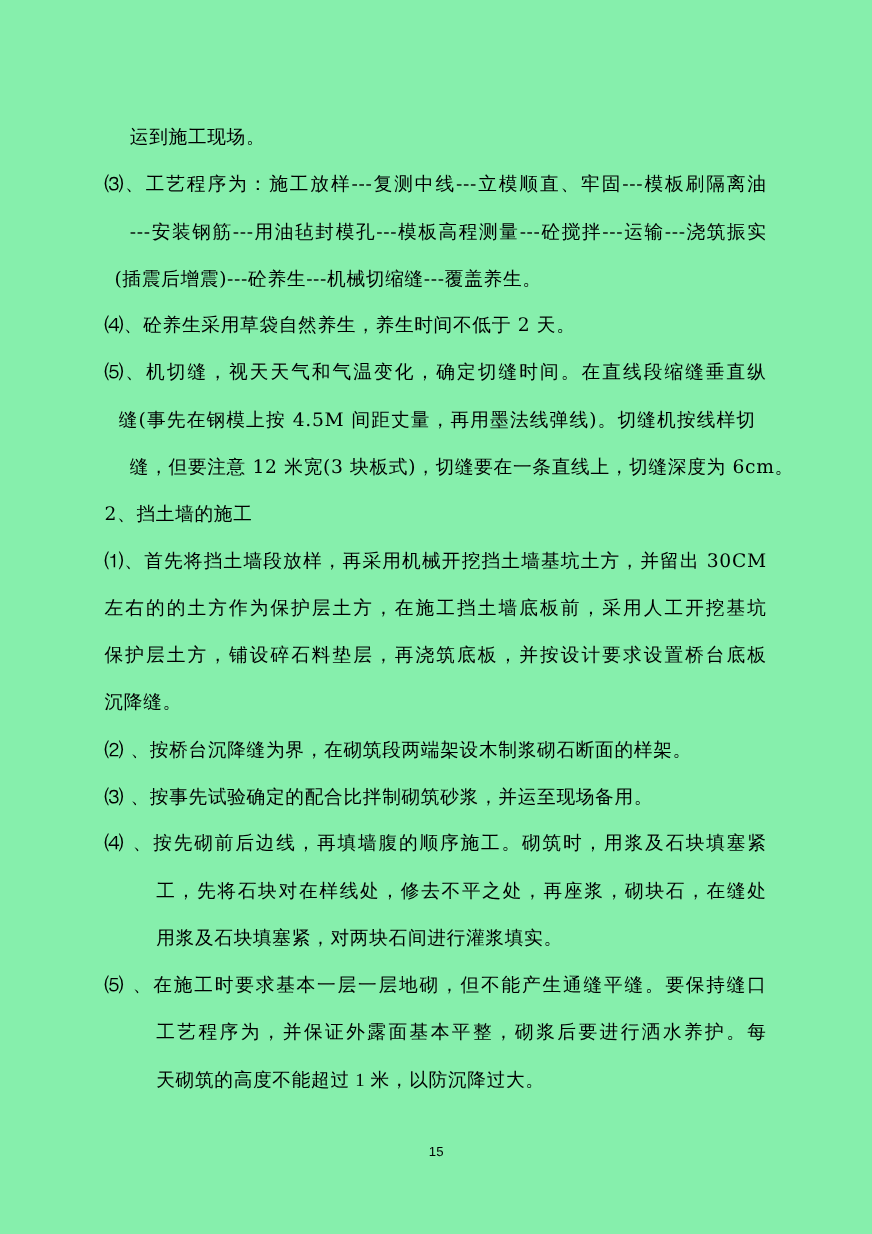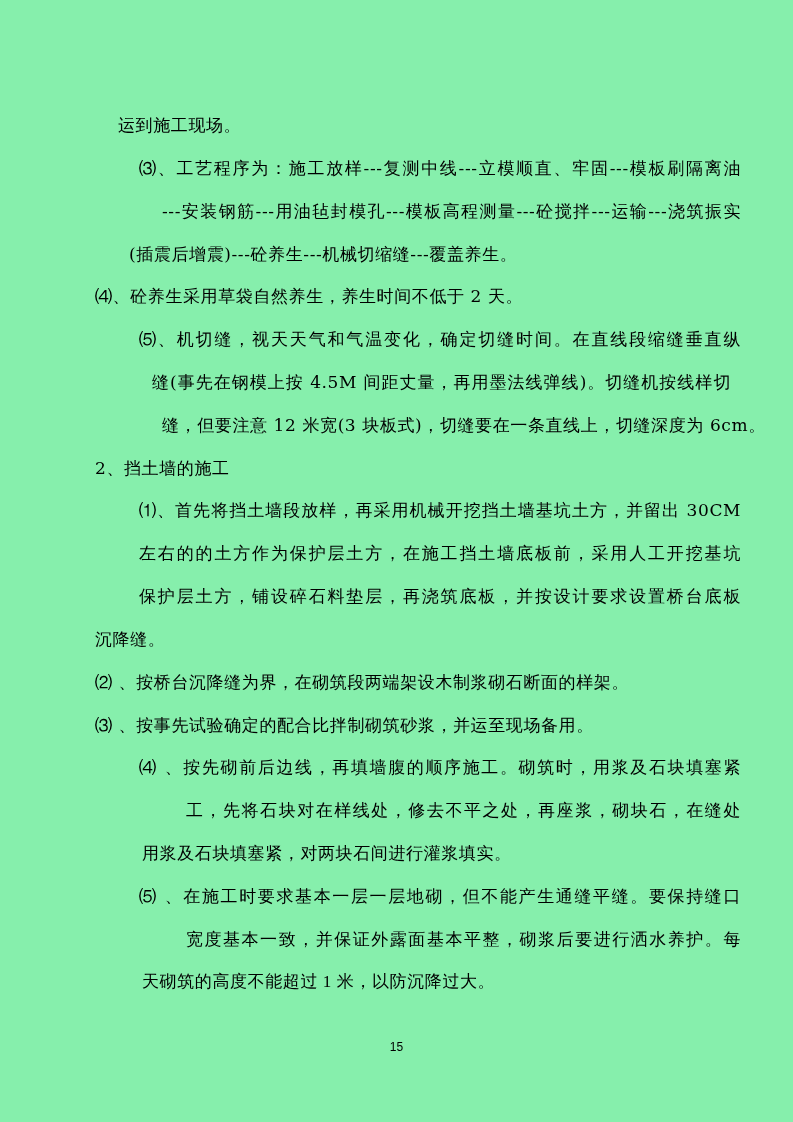--- a/index.html
+++ b/index.html
@@ -1,45 +1,45 @@
 <!DOCTYPE html>
 <html><head>
 <meta charset="utf-8">
 <style>
   html, body { margin: 0; padding: 0; background: #ffffff; }
   body { width: 793px; height: 1122px; position: relative; overflow: hidden;
          font-family: "DejaVu Serif", "Liberation Serif", serif; color: #000; }
   .page { position: absolute; left: 0; top: 0; width: 793px; height: 1122px; background: #86efac; }
   .line { position: absolute; font-size: 17px; line-height: 22px; white-space: nowrap;
           letter-spacing: 0.6px; }
-  .justify { display: block; text-align: justify; text-align-last: justify; margin-left: 44px; }
+  .justify { display: block; text-align: justify; text-align-last: justify; }
   .pagenum { position: absolute; left: 0; width: 793px; top: 1040px; text-align: center;
              font-family: Liberation Sans, sans-serif; font-size: 12px; }
 </style>
 </head>
 <body>
 
 <div class="page">
   <div id="lines">
       <div class="line" style="left: 118px; top: 114px;">运到施工现场。</div>
       <div class="line justify" style="left: 95px; top: 157px; width: 602px;">⑶、工艺程序为：施工放样---复测中线---立模顺直、牢固---模板刷隔离油</div>
       <div class="line justify" style="left: 118px; top: 200px; width: 579px;">---安装钢筋---用油毡封模孔---模板高程测量---砼搅拌---运输---浇筑振实</div>
-      <div class="line" style="left: 129px; top: 243px;">(插震后增震)---砼养生---机械切缩缝---覆盖养生。</div>
+      <div class="line" style="left: 104px; top: 243px;">(插震后增震)---砼养生---机械切缩缝---覆盖养生。</div>
       <div class="line" style="left: 95px; top: 285px;">⑷、砼养生采用草袋自然养生，养生时间不低于 2 天。</div>
       <div class="line justify" style="left: 95px; top: 328px; width: 602px;">⑸、机切缝，视天天气和气温变化，确定切缝时间。在直线段缩缝垂直纵</div>
       <div class="line justify" style="left: 108px; top: 371px; width: 579px;">缝(事先在钢模上按 4.5M 间距丈量，再用墨法线弹线)。切缝机按线样切</div>
       <div class="line justify" style="left: 118px; top: 414px; width: 579px;">缝，但要注意 12 米宽(3 块板式)，切缝要在一条直线上，切缝深度为 6cm。</div>
       <div class="line" style="left: 95px; top: 457px;">2、挡土墙的施工</div>
       <div class="line justify" style="left: 95px; top: 499px; width: 602px;">⑴、首先将挡土墙段放样，再采用机械开挖挡土墙基坑土方，并留出 30CM</div>
       <div class="line justify" style="left: 95px; top: 542px; width: 602px;">左右的的土方作为保护层土方，在施工挡土墙底板前，采用人工开挖基坑</div>
       <div class="line justify" style="left: 95px; top: 585px; width: 602px;">保护层土方，铺设碎石料垫层，再浇筑底板，并按设计要求设置桥台底板</div>
       <div class="line" style="left: 95px; top: 628px;">沉降缝。</div>
       <div class="line" style="left: 95px; top: 671px;">⑵ 、按桥台沉降缝为界，在砌筑段两端架设木制浆砌石断面的样架。</div>
       <div class="line" style="left: 95px; top: 714px;">⑶ 、按事先试验确定的配合比拌制砌筑砂浆，并运至现场备用。</div>
       <div class="line justify" style="left: 95px; top: 756px; width: 602px;">⑷ 、按先砌前后边线，再填墙腹的顺序施工。砌筑时，用浆及石块填塞紧</div>
       <div class="line justify" style="left: 142px; top: 799px; width: 555px;">工，先将石块对在样线处，修去不平之处，再座浆，砌块石，在缝处</div>
       <div class="line" style="left: 142px; top: 842px;">用浆及石块填塞紧，对两块石间进行灌浆填实。</div>
       <div class="line justify" style="left: 95px; top: 885px; width: 602px;">⑸ 、在施工时要求基本一层一层地砌，但不能产生通缝平缝。要保持缝口</div>
-      <div class="line justify" style="left: 142px; top: 928px; width: 555px;">宽度基本一致，并保证外露面基本平整，砌浆后要进行洒水养护。每</div>
+      <div class="line justify" style="left: 142px; top: 928px; width: 555px;">工艺程序为，并保证外露面基本平整，砌浆后要进行洒水养护。每</div>
       <div class="line" style="left: 142px; top: 971px; font-family: Liberation Serif, serif;">天砌筑的高度不能超过 1 米，以防沉降过大。</div>
     </div>
   <div class="pagenum">15</div>
 </div>
 
 </body></html>

